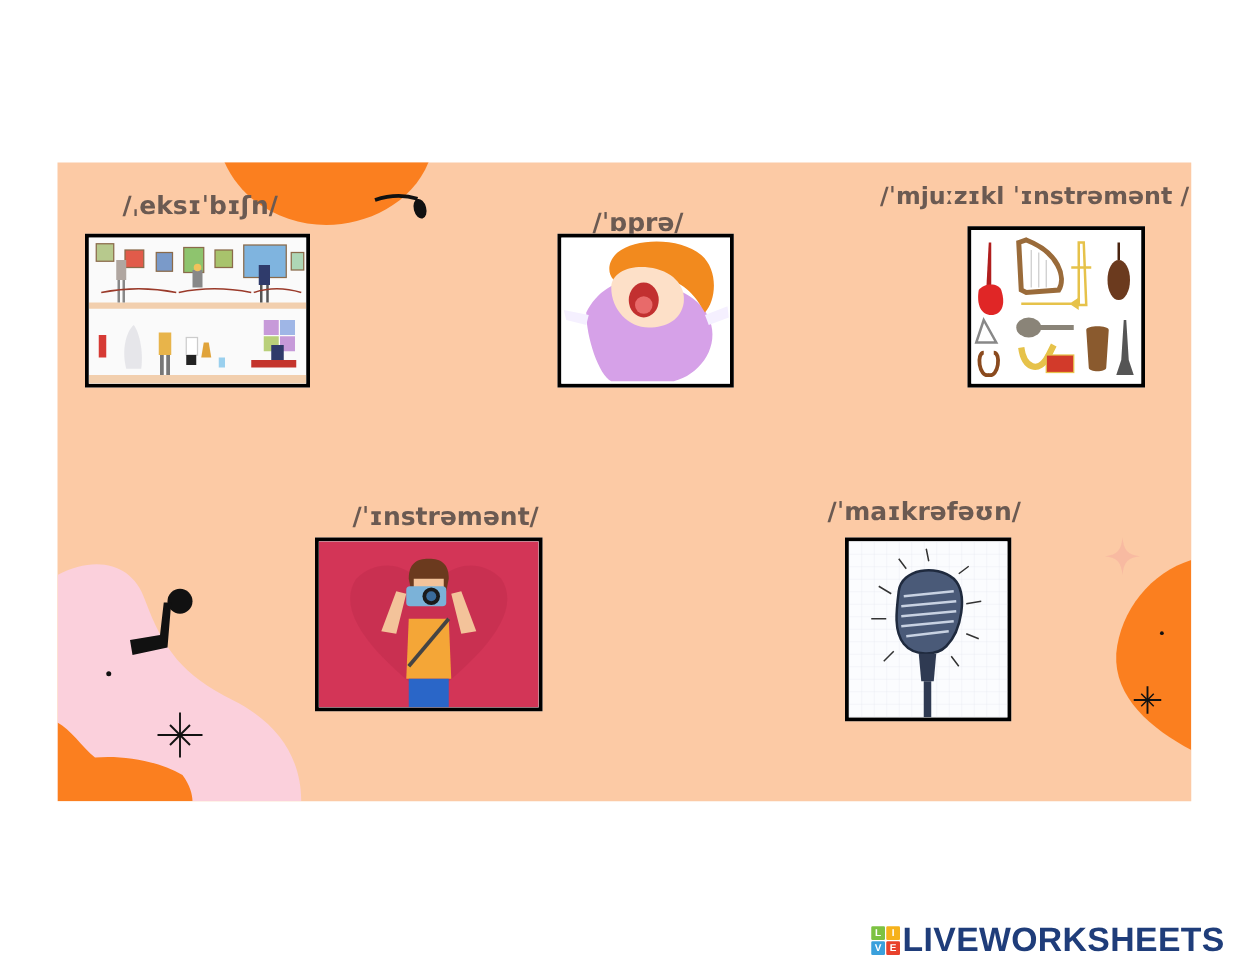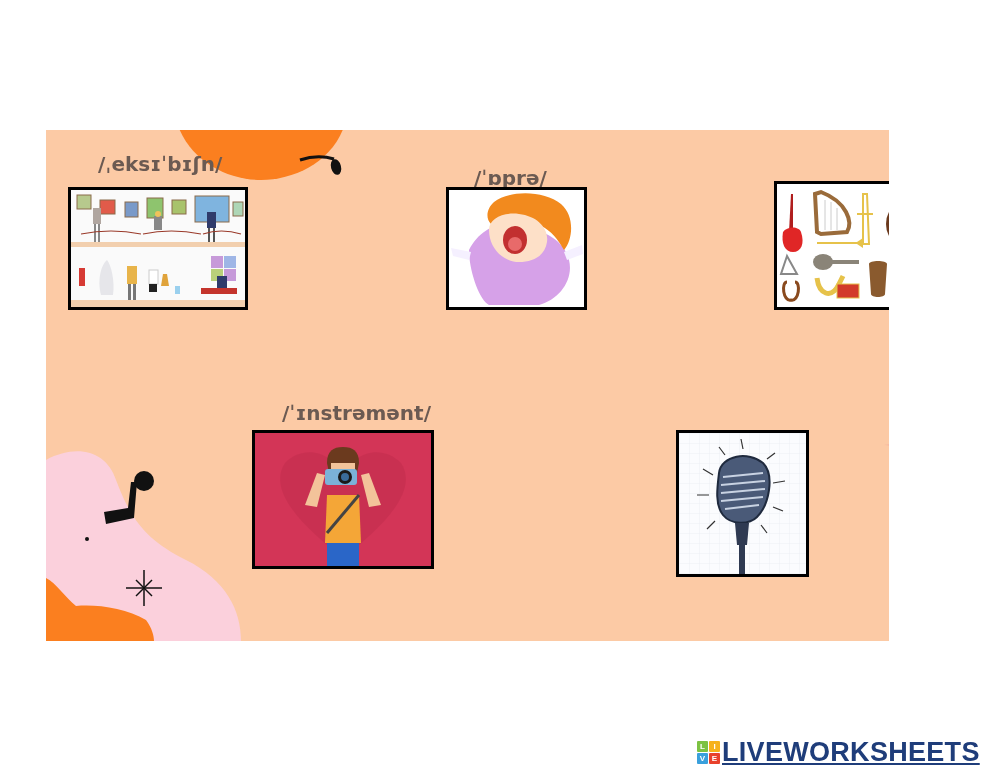--- a/index.html
+++ b/index.html
@@ -1,21 +1,21 @@
 <!DOCTYPE html>
 <html><head>
   <meta charset="utf-8">
   <style>
     html, body { margin: 0; padding: 0; }
     body {
       width: 1000px; height: 772px; background: #ffffff; position: relative; overflow: hidden;
       font-family: "Liberation Sans", sans-serif;
     }
     .board {
-      position: absolute; left: 46px; top: 130px; width: 843px; height: 511px;
+      position: absolute; left: 46px; top: 130px; width: 907px; height: 511px;
       background: #fccaa5; overflow: hidden;
     }
     .deco { position: absolute; }
     .label {
       position: absolute; color: #6b5a52; font-weight: bold; font-size: 20px;
       white-space: nowrap; font-family: "DejaVu Sans", sans-serif; letter-spacing: 0px;
     }
     .pic {
       position: absolute; border: 3px solid #000; background: #fff; overflow: hidden; box-sizing: border-box;
     }
@@ -25,21 +25,21 @@
     }
     .logo-grid {
       display: grid; grid-template-columns: 11px 11px; grid-template-rows: 11px 11px; gap: 1px; margin-right: 2px;
     }
     .logo-grid span {
       display: flex; align-items: center; justify-content: center; color: #fff;
       font-size: 8px; font-weight: bold; font-family: "Liberation Sans", sans-serif; border-radius: 1px;
     }
     .logo-text {
       font-family: "Liberation Sans", sans-serif; font-weight: bold; font-size: 27px;
-      color: #1f3d7a; letter-spacing: 0.3px; text-decoration: underline;
+      color: #1f3d7a; letter-spacing: 0.3px;
     }
   </style>
 </head>
 <body>
 
 <div class="board">
 
   <svg class="deco" style="left:130px;top:-10px" width="170" height="62" viewBox="0 0 170 62">
     <path d="M0,0 L170,0 C160,40 120,60 85,60 C50,60 12,40 0,0 Z" fill="#fb7f1f"></path>
   </svg>
@@ -81,21 +81,23 @@
     <line x1="7" y1="7" x2="17" y2="17" stroke="#111" stroke-width="1.2"></line>
     <line x1="17" y1="7" x2="7" y2="17" stroke="#111" stroke-width="1.2"></line>
   </svg>
 
   <svg class="deco" style="left:838px;top:300px" width="28" height="30" viewBox="0 0 28 30">
     <path d="M14,0 C15,10 18,14 28,15 C18,16 15,20 14,30 C13,20 10,16 0,15 C10,14 13,10 14,0 Z" fill="#f6b3a0" opacity="0.7"></path>
   </svg>
 
   <div class="label" style="left:52px;top:22px">/ˌeksɪˈbɪʃn/</div>
   <div class="label" style="left:428px;top:36px">/ˈɒprə/</div>
+  <div class="label" style="left:658px;top:16px;font-size:19px">/ˈmjuːzɪkl ˈɪnstrəmənt /</div>
   <div class="label" style="left:236px;top:271px">/ˈɪnstrəmənt/</div>
+  <div class="label" style="left:616px;top:267px">/ˈmaɪkrəfəʊn/</div>
 
   <div class="pic" style="left:22px;top:57px;width:180px;height:123px">
     <svg viewBox="0 0 174 117" preserveAspectRatio="none">
       <rect width="174" height="117" fill="#fafafa"></rect>
       <rect x="0" y="52" width="174" height="5" fill="#f2cfae"></rect>
       <rect x="0" y="110" width="174" height="7" fill="#f2cfae"></rect>
       <rect x="6" y="5" width="14" height="14" fill="#b7c98d" stroke="#8a6a4a"></rect>
       <rect x="29" y="10" width="15" height="14" fill="#e15b4a" stroke="#8a6a4a"></rect>
       <rect x="54" y="12" width="13" height="15" fill="#7a9ac9" stroke="#8a6a4a"></rect>
       <rect x="76" y="8" width="16" height="20" fill="#8ec46e" stroke="#8a6a4a"></rect>

